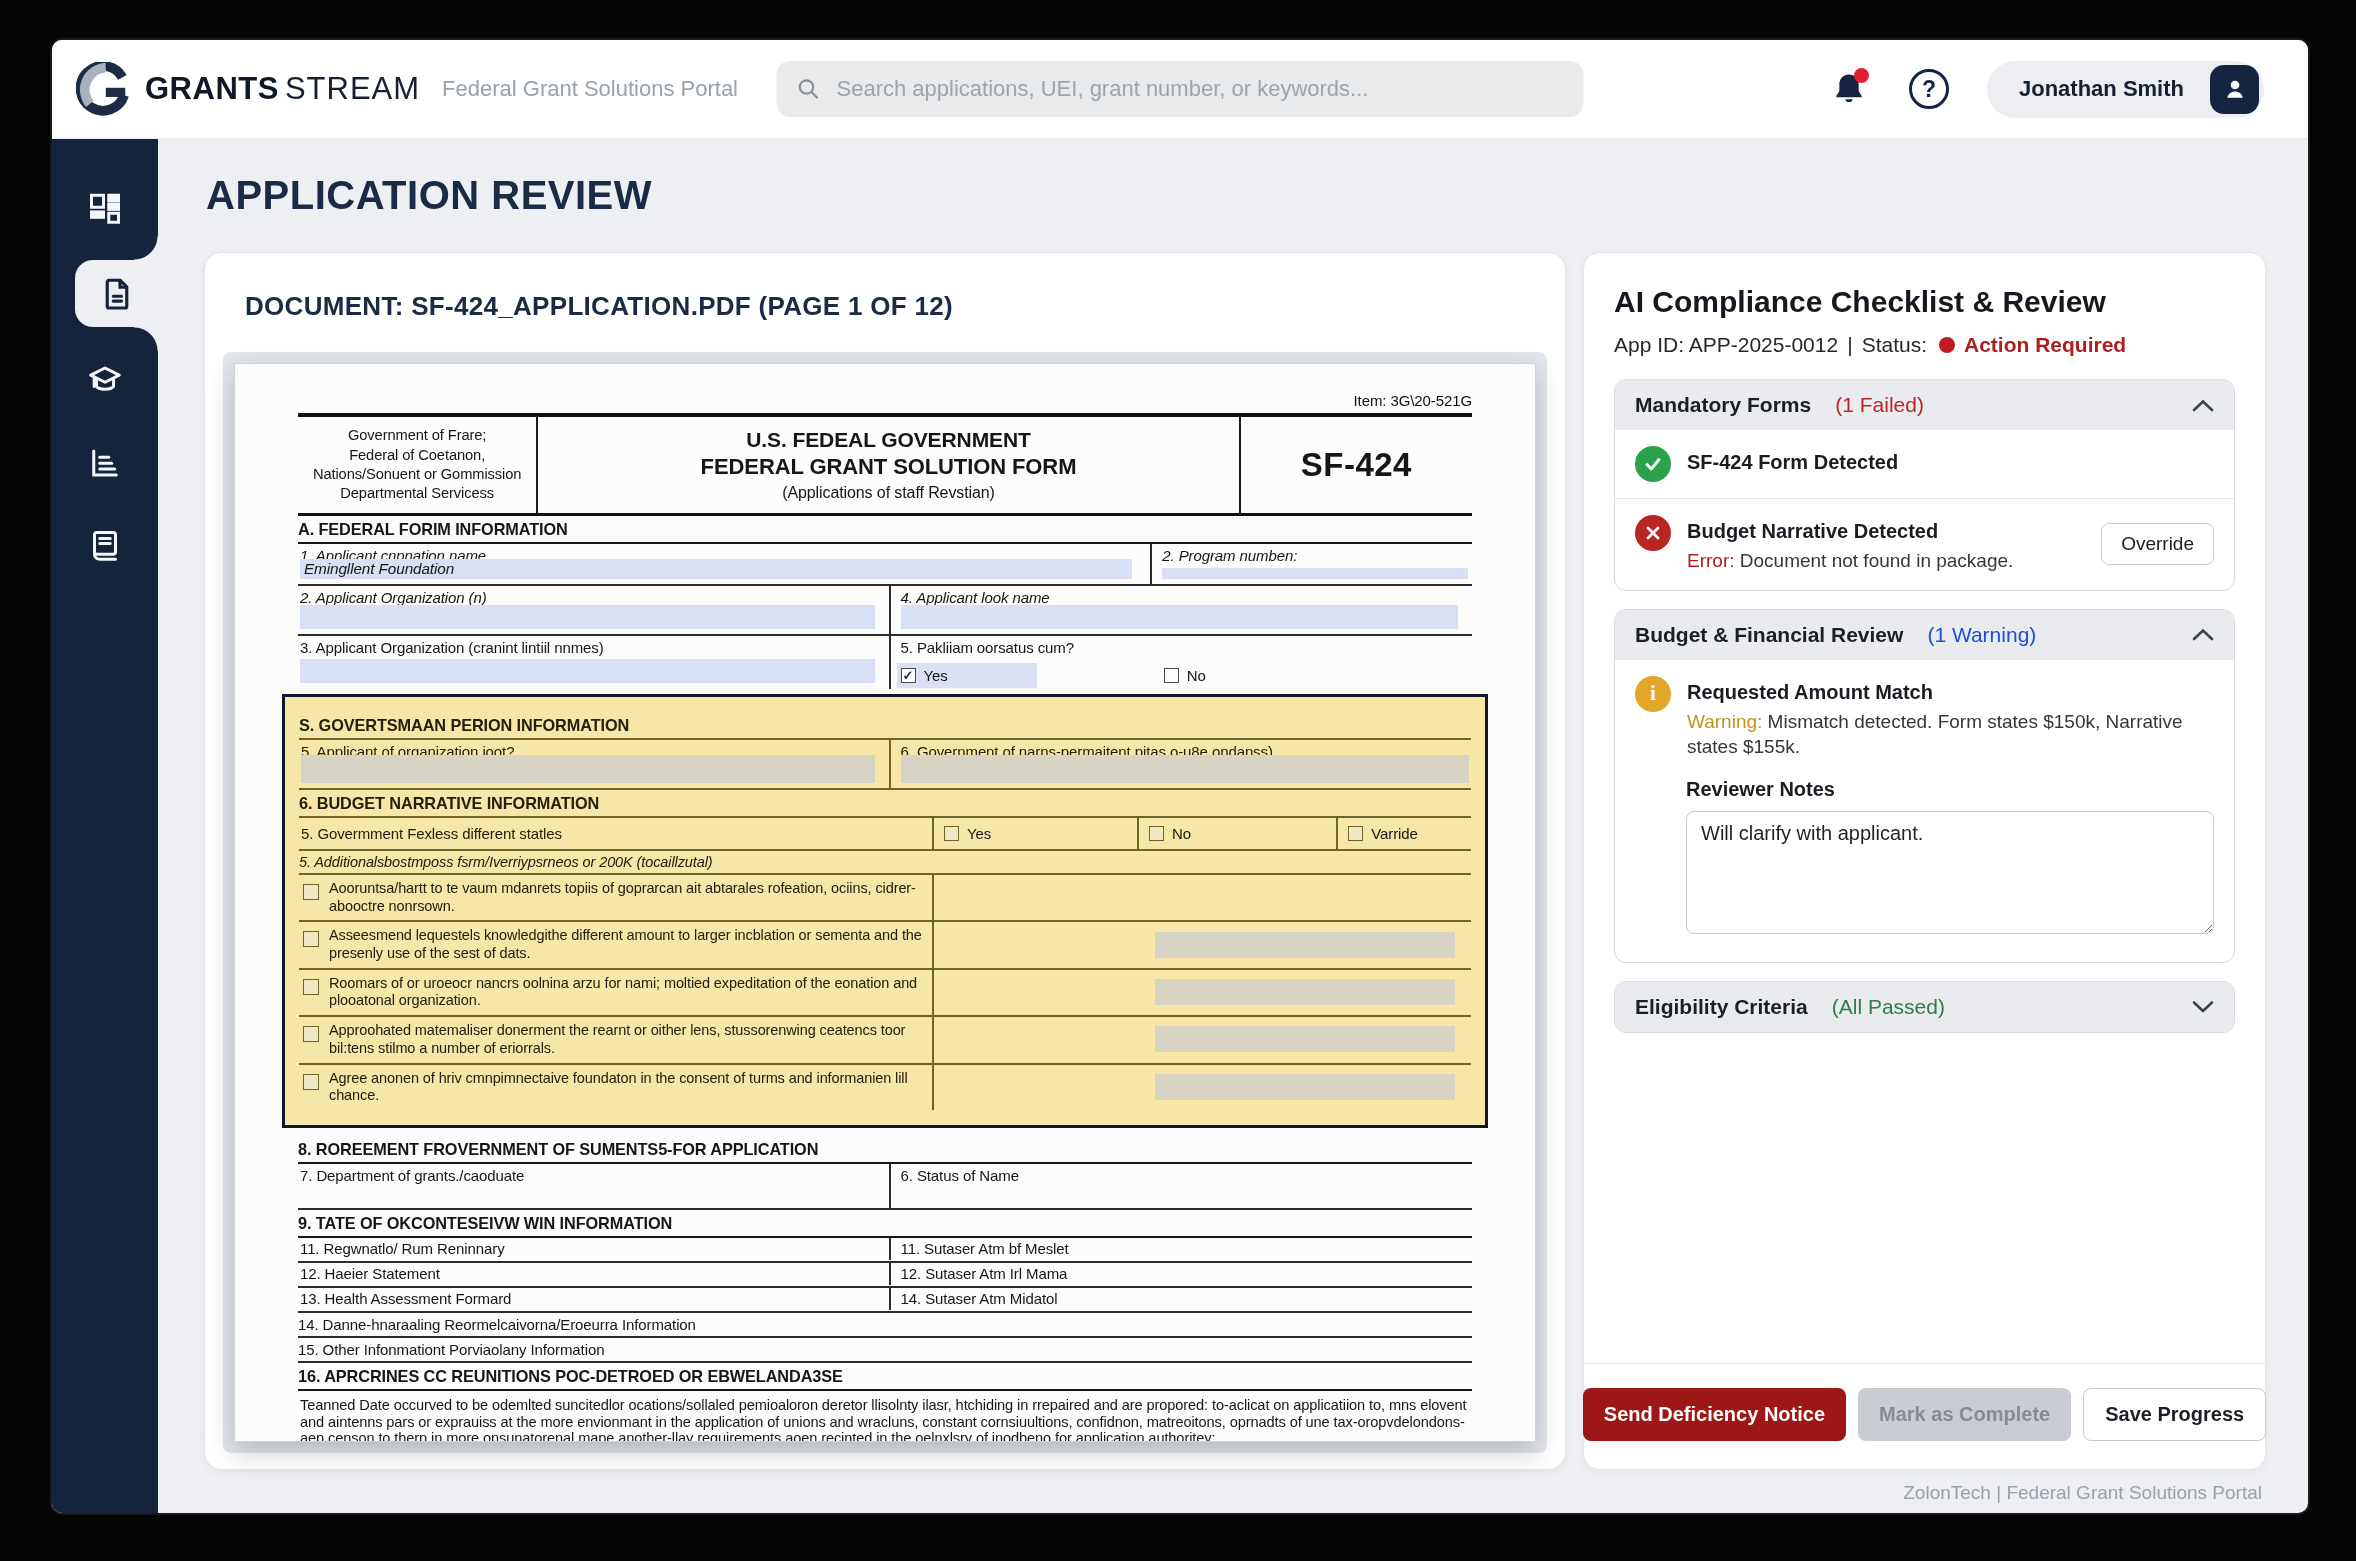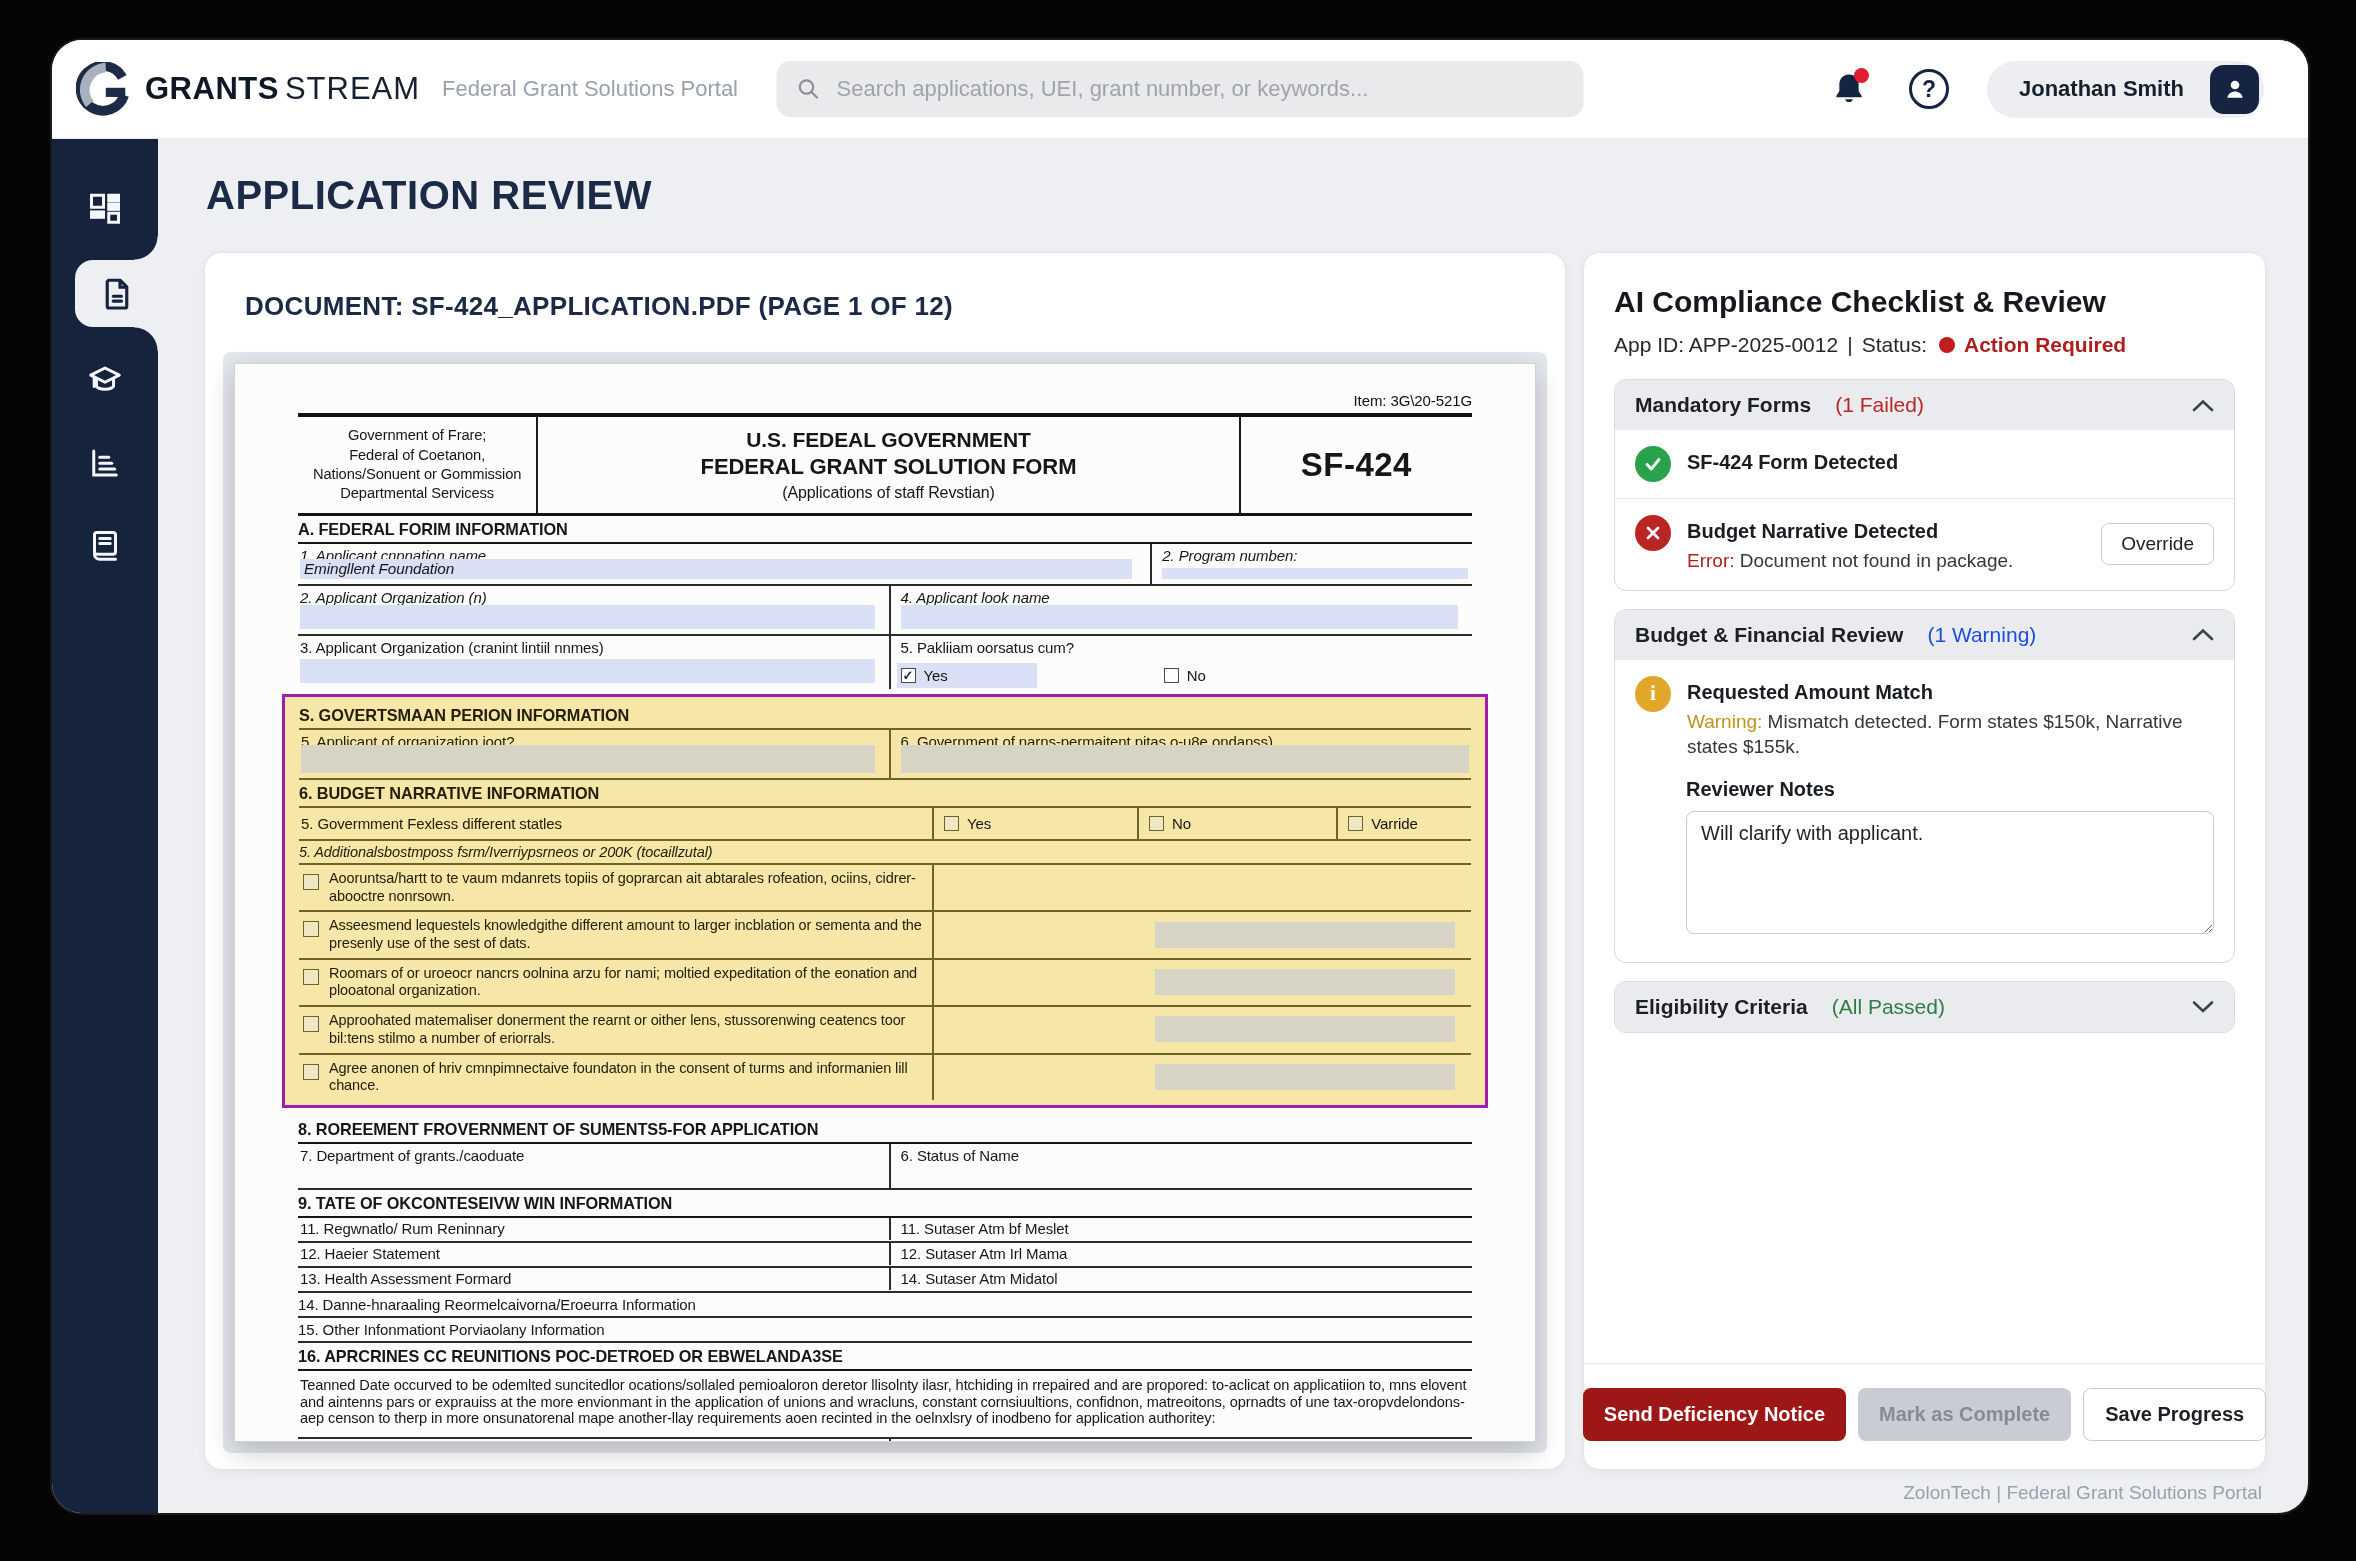--- a/index.html
+++ b/index.html
@@ -3,21 +3,21 @@
 <meta charset="utf-8">
 <style>
   * { box-sizing: border-box; }
   html,body { margin:0; padding:0; background:#050505; }
   body {
     width:2356px; height:1561px; position:relative; overflow:hidden;
     font-family:"Liberation Sans", sans-serif; -webkit-font-smoothing:antialiased;
   }
   .app-window {
     position:absolute; left:52px; top:40px; width:2256px; height:1473px;
-    border-radius:30px; background:#edeff3; overflow:hidden;
+    border-radius:10px; background:#edeff3; overflow:hidden;
     display:flex; flex-direction:column;
     box-shadow:0 0 0 2px #1a1a1a;
   }
   
   .topbar {
     height:99px; background:#ffffff; flex:0 0 auto; position:relative;
     display:flex; align-items:center; padding:0 44px 0 24px;
     border-bottom:1px solid #e8eaee;
   }
   .brand { display:flex; align-items:center; gap:14px; }
@@ -110,22 +110,22 @@
   .r3 { height:53px; border-bottom:none; }
   .r3 .fcell { width:50.3%; } .r3 .fcell + .fcell { width:49.7%; }
   .r3 .finput { position:absolute; left:2px; right:14px; bottom:6px; height:24px; }
   .cbx { width:15px; height:15px; border:1.6px solid #4a4a4a; background:#fdfdfb; display:inline-flex; align-items:center; justify-content:center; font-size:13px; font-weight:700; color:#1c2740; flex:0 0 auto; }
   .cbx.checked::after { content:"\2713"; }
   .cb-inline { display:flex; align-items:center; gap:8px; margin-top:7px; font-size:15px; }
   .r3 .opt-yes { background:#d9dff4; padding:4px 89px 4px 4px; margin-left:-4px; }
   .r3 .opt-no { margin-left:119px; }
   
   .hilite {
-    margin:5px -16px 8px; border:3px solid #a21caf; background:#f6e6a7;
-    padding:5px 14px; position:relative;
+    margin:5px -16px 8px; border:3px solid #0f172a; background:#f6e6a7;
+    padding:15px 14px; position:relative;
   }
   .hilite .sec-bar { border-bottom-color:#6f6428; color:#23200d; }
   .hilite .frow { border-bottom-color:#6f6428; }
   .hilite .fcell + .fcell { border-left-color:#6f6428; }
   .hilite .flabel { color:#23200d; }
   .ginput { background:#d7d4c6; }
   .srow { height:50px; }
   .srow .fcell { width:50.3%; } .srow .fcell + .fcell { width:49.7%; }
   .srow .ginput { position:absolute; left:2px; right:14px; bottom:5px; height:28px; }
   .srow .fcell + .fcell .ginput { left:10px; right:2px; }

